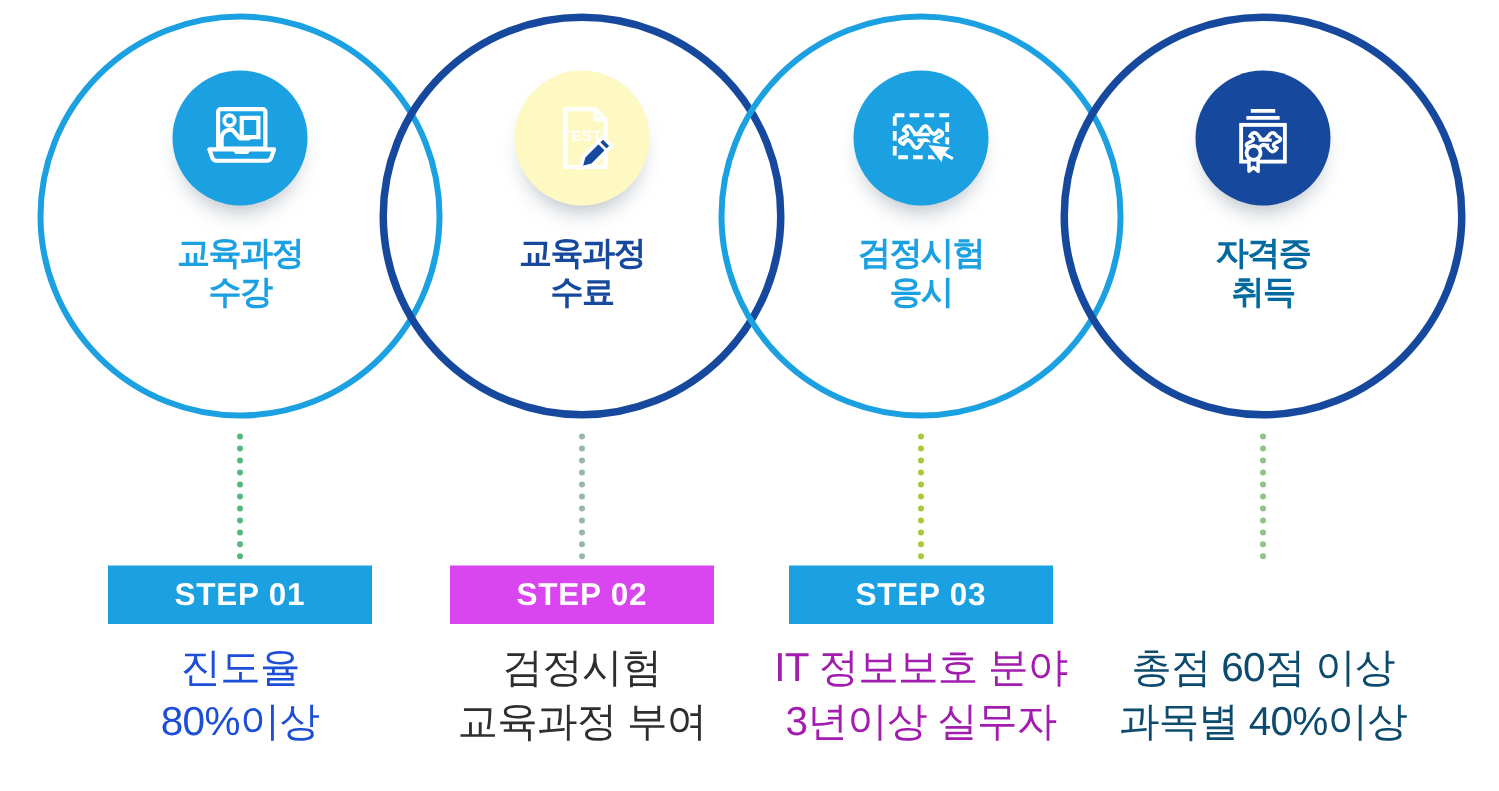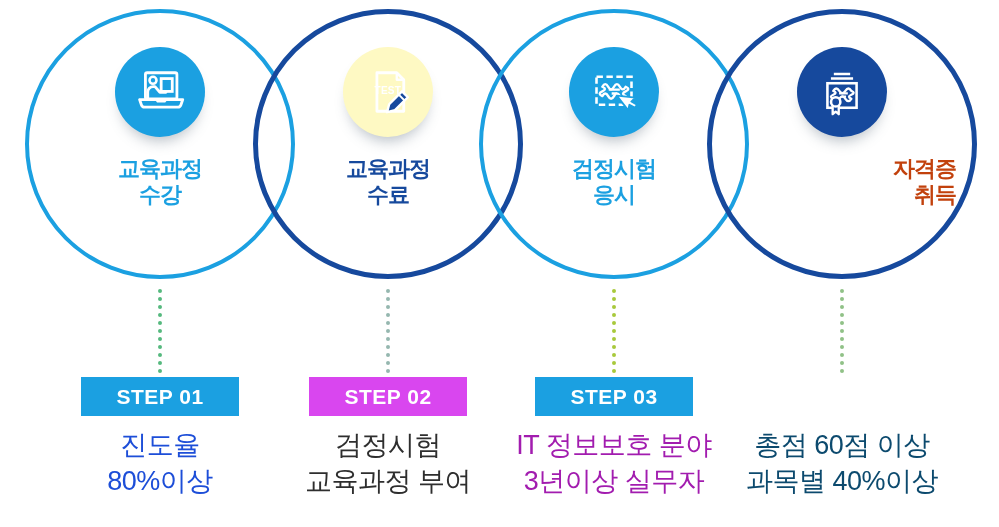--- a/index.html
+++ b/index.html
@@ -24,21 +24,21 @@
 
   .circle-title{position:absolute;top:156px;left:50%;transform:translateX(-50%);
                 width:228px;text-align:center;font-weight:700;font-size:22px;
                 line-height:1.18;letter-spacing:-1px;}
   .circle-title span{display:block;}
 
   .dot-line{position:absolute;top:289px;left:50%;transform:translateX(-50%);
             width:0;height:84px;border-left:4px dotted #999;}
 
   .step-badge{position:absolute;top:377px;left:50%;transform:translateX(-50%);
-              width:158px;height:39px;display:flex;align-items:center;justify-content:center;
+              width:176px;height:39px;display:flex;align-items:center;justify-content:center;
               color:#fff;font-weight:700;font-size:21px;letter-spacing:0.5px;}
 
   .caption{position:absolute;top:428px;left:50%;transform:translateX(-50%);
            width:250px;text-align:center;font-size:27px;line-height:1.32;
            font-weight:500;letter-spacing:-0.5px;}
   .caption span{display:block;}
 </style>
 </head>
 <body>
 
@@ -127,21 +127,21 @@
     <div class="icon-badge" style="background-color: rgb(22, 73, 157);">
       <svg width="56" height="56" viewBox="0 0 48 48" fill="none">
         <path d="M17 8.5h14M14.5 12.5h19" stroke="#fff" stroke-width="2.2"></path>
         <rect x="11.5" y="16.5" width="25" height="21" stroke="#fff" stroke-width="2.2"></rect>
         <path d="M16.5 23q2.6-4 5.2 0t5.2 0 5.1 0q4 1.7 0 3.4t0 3.4q-2.5 4-5.1 0t-5.2 0-5.2 0q-4-1.7 0-3.4t0-3.4Z" stroke="#fff" stroke-width="2" stroke-linejoin="round"></path>
         <path d="M21.5 25.2h7.5M23.5 28h4" stroke="#fff" stroke-width="1.8"></path>
         <path d="M16 34.5V43l2.6-2.2 2.6 2.2v-8.5Z" stroke="#fff" stroke-width="2" stroke-linejoin="round" fill="#16499D"></path>
         <circle cx="18.6" cy="32.5" r="4" stroke="#fff" stroke-width="2.2" fill="#16499D"></circle>
       </svg>
     </div>
-    <div class="circle-title" style="color: #c2410c; text-align: right;">
+    <div class="circle-title" style="color: #0369a1;">
       <span>자격증</span>
       <span>취득</span>
     </div>
     <div class="dot-line" style="border-left-color: rgb(144, 193, 135);"></div>
     <div class="caption" style="color: #0c4a6e;">
       <span>총점 60점 이상</span>
       <span>과목별 40%이상</span>
     </div>
   </div>
 

